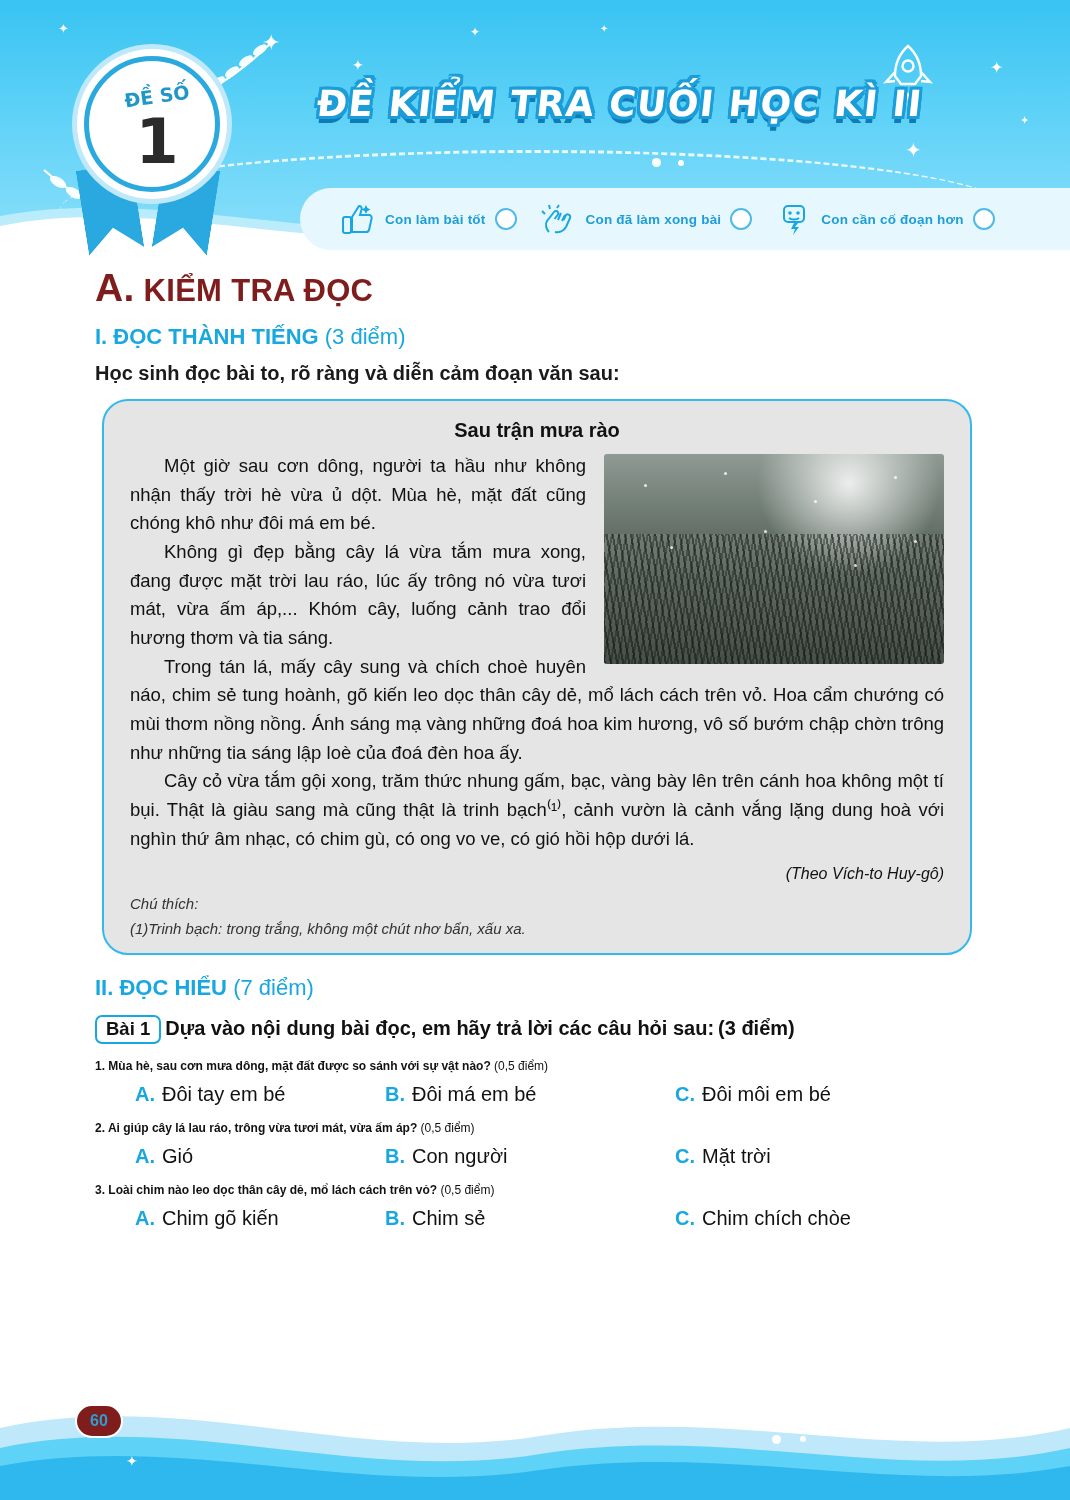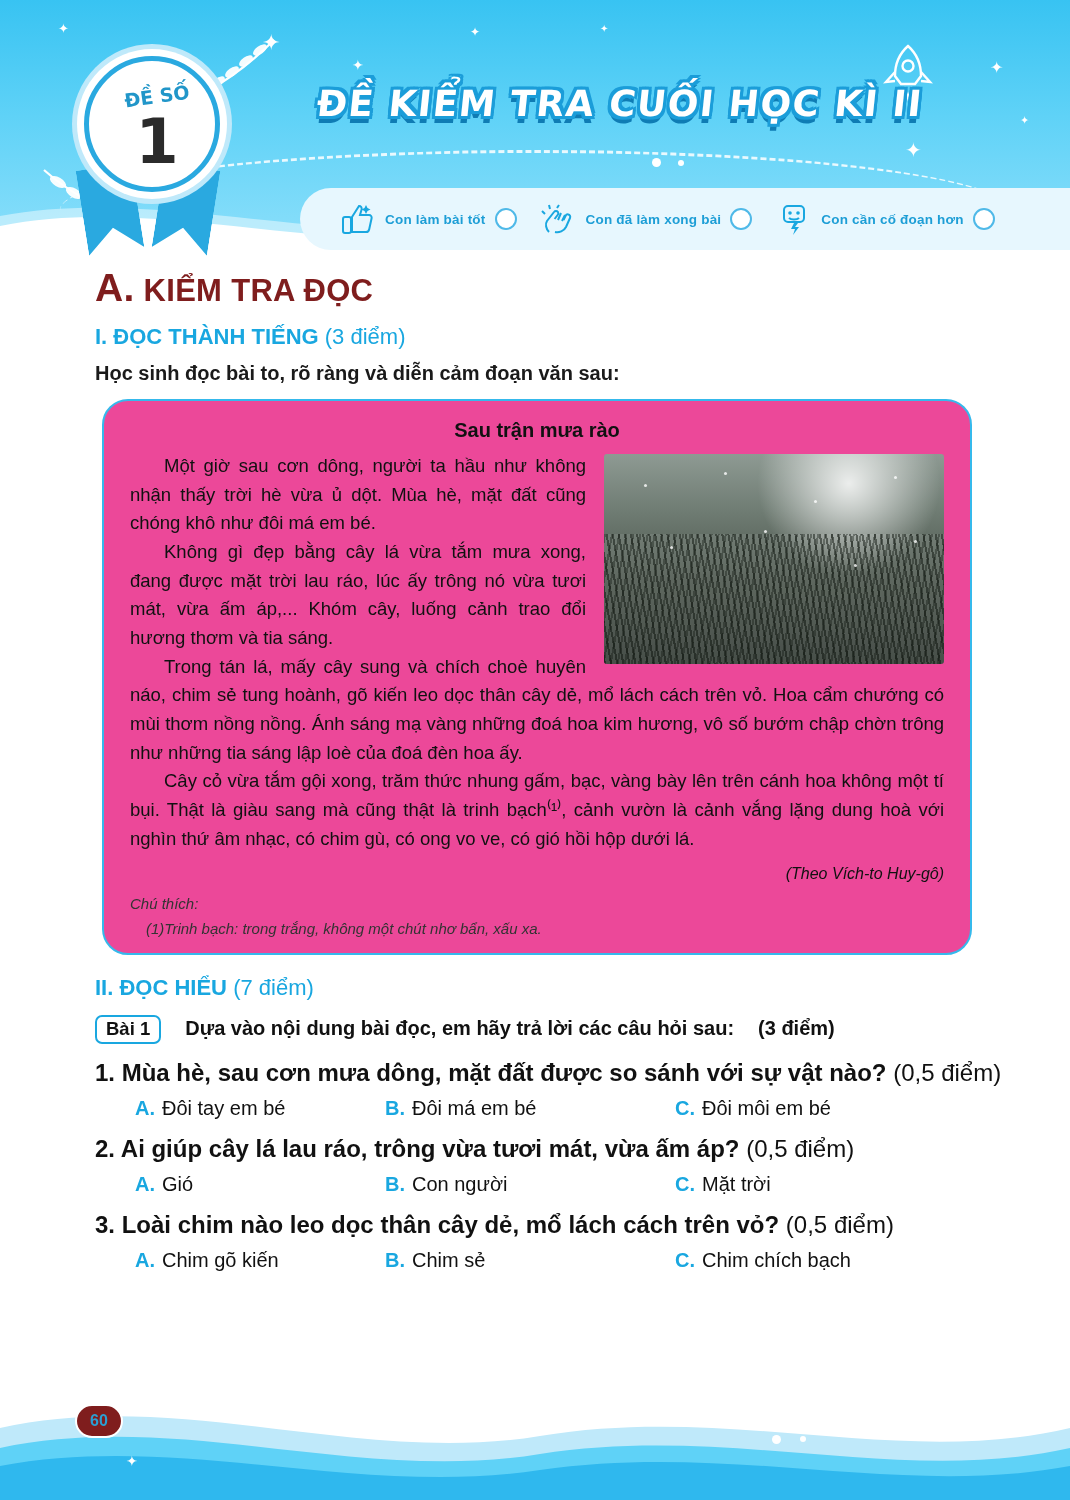--- a/index.html
+++ b/index.html
@@ -135,21 +135,21 @@
   }
 
   
   .read-box {
     position: relative;
     margin: 14px 0 0 102px;
     width: 870px;
     border: 2.5px solid #35b9ec;
     border-radius: 26px;
     padding: 18px 26px 16px 26px;
-    background: #ec4899;
+    background: #e5e5e5;
   }
   .read-title {
     text-align: center; font-size: 20px; font-weight: bold; color: #111;
     margin-bottom: 10px;
   }
   .read-body { font-size: 18.5px; line-height: 1.55; color: #111; text-align: justify; }
   .read-body p { text-indent: 34px; margin: 0; }
   .read-img {
     float: right; width: 340px; height: 210px; margin: 2px 0 8px 18px;
     border-radius: 3px;
@@ -166,33 +166,33 @@
     opacity: .9;
   }
   .read-img .speck {
     position: absolute; width: 3px; height: 3px; border-radius: 50%;
     background: rgba(255,255,255,0.8);
   }
   .read-sign {
     text-align: right; font-style: italic; font-size: 16px; margin-top: 12px; color: #111;
   }
   .note-label { margin-top: 12px; font-style: italic; font-size: 15px; color: #333; }
-  .note-text { margin-top: 8px; font-style: italic; font-size: 15px; color: #333; margin-left: 16px; }
+  .note-text { margin-top: 8px; font-style: italic; font-size: 15px; color: #333; }
 
   h3.sec-ii {
     margin: 20px 0 0 95px; font-size: 22px; font-weight: bold; color: #19a7e0;
   }
-  .task-row { margin: 14px 16px 0 95px; display: flex; align-items: baseline; gap: 24px; }
+  .task-row { margin: 14px 16px 0 95px; display: flex; align-items: baseline; gap: 4px; }
   .task-chip {
     border: 2px solid #19a7e0; border-radius: 7px; padding: 1px 9px 2px 9px;
     font-size: 18.5px; font-weight: bold; color: #111; background: #fff;
   }
   .task-text { font-size: 20px; font-weight: bold; color: #111; }
 
-  .q { margin: 15px 0 0 95px; font-size: 24px; font-weight: bold; color: #111; }
+  .q { margin: 15px 0 0 95px; font-size: 12px; font-weight: bold; color: #111; }
   .q .pts { font-weight: normal; }
   .opts { margin: 10px 0 0 95px; display: flex; font-size: 20px; color: #111; }
   .opts .opt { display: flex; gap: 7px; }
   .opt .lab { color: #19a7e0; font-weight: bold; }
   .opt1 { width: 290px; padding-left: 40px; }
   .opt2 { width: 290px; }
   .opt3 { width: 290px; }
 
   
   .bottom-wave { position: absolute; left: 0; bottom: 0; width: 1070px; height: 130px; }
@@ -402,21 +402,21 @@
       <span class="opt opt1">
         <span class="lab">A.</span>
         <span>Chim gõ kiến</span>
       </span>
       <span class="opt opt2">
         <span class="lab">B.</span>
         <span>Chim sẻ</span>
       </span>
       <span class="opt opt3">
         <span class="lab">C.</span>
-        <span>Chim chích bạch</span>
+        <span>Chim chích chòe</span>
       </span>
     </div>
   </div>
 
   <svg class="bottom-wave" viewBox="0 0 1070 130" preserveAspectRatio="none">
     <path d="M0,58 C180,18 360,96 540,66 C730,34 900,98 1070,58 L1070,130 L0,130 Z" fill="#bfe9fa"></path>
     <path d="M0,78 C180,40 360,114 540,84 C730,54 900,116 1070,78 L1070,130 L0,130 Z" fill="#5fd2f7"></path>
     <path d="M0,96 C180,62 360,128 540,100 C730,72 900,128 1070,96 L1070,130 L0,130 Z" fill="#2fb8ee"></path>
   </svg>
   <span class="star" style="left:948px;bottom:62px;top:auto;font-size:26px;color:#ffffff;">✦</span>

